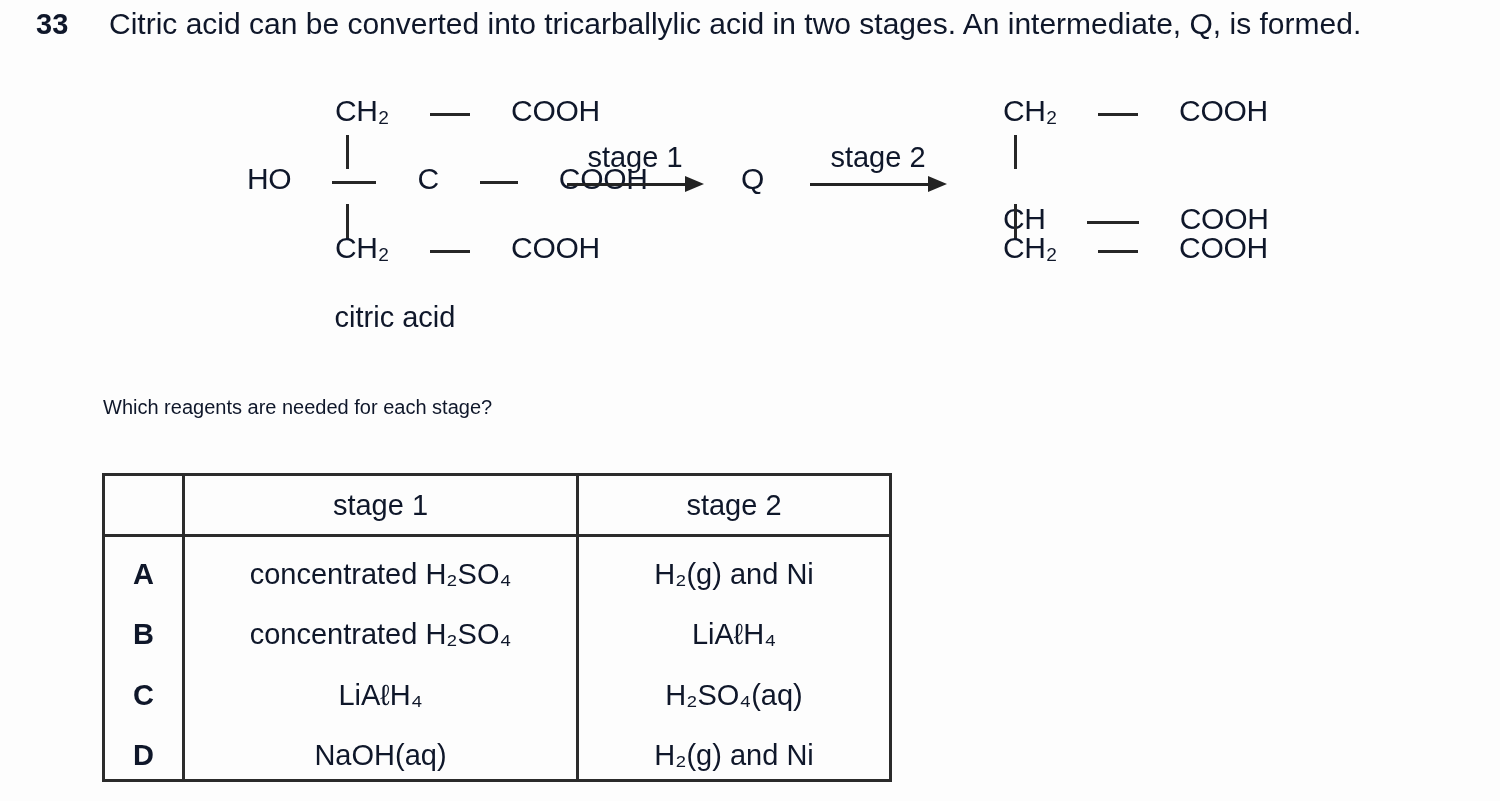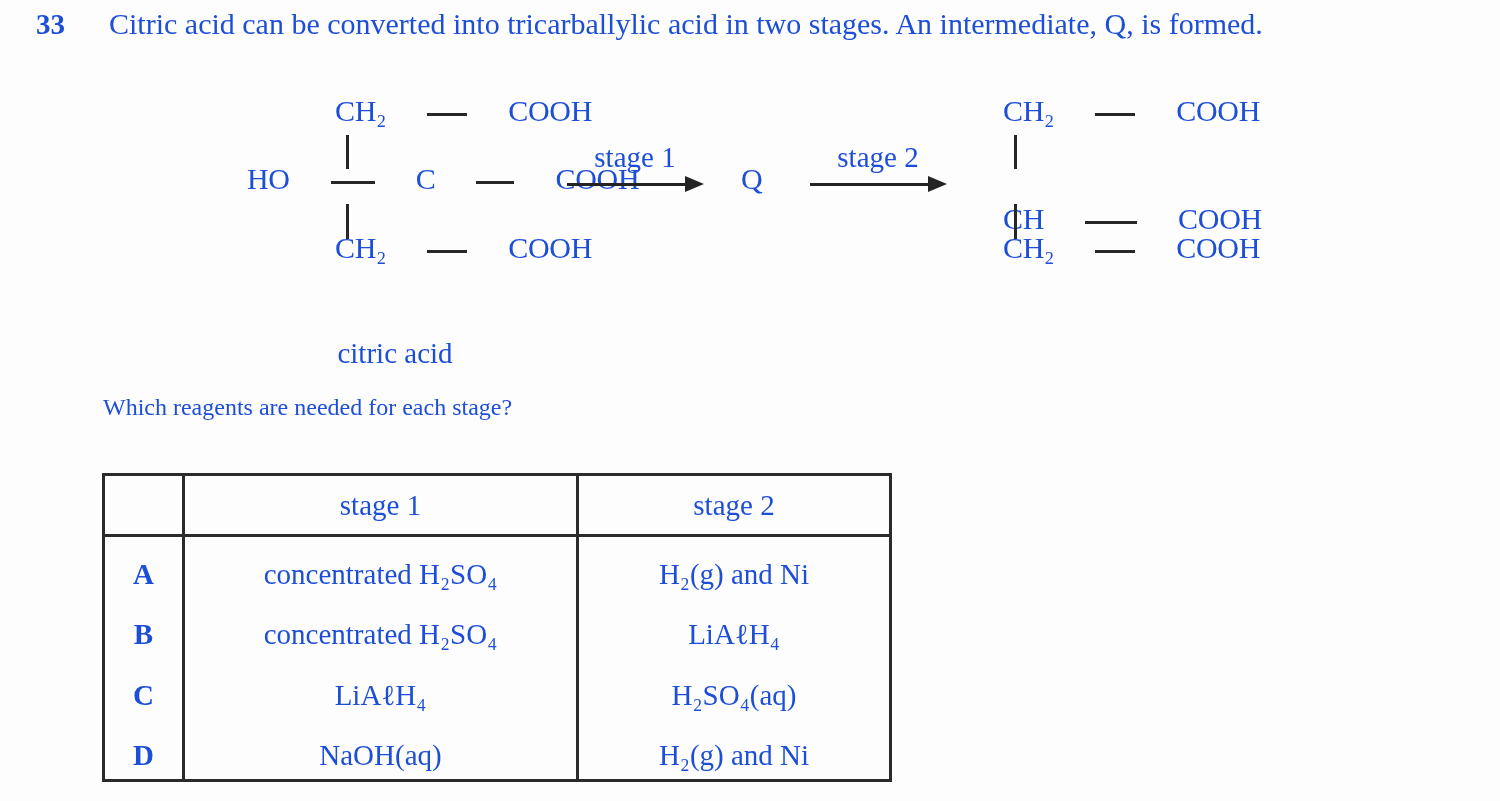--- a/index.html
+++ b/index.html
@@ -1,18 +1,18 @@
 <!DOCTYPE html>
 <html><head>
 <meta charset="utf-8">
 <style>
   html,body{margin:0;padding:0;background:#ffffff;}
   .page{
     position:relative;width:1500px;height:801px;background:#fdfdfd;
-    font-family:Liberation Serif, serif;color:#1d4ed8;
+    font-family:Liberation Sans, sans-serif;color:#0f172a;
     overflow:hidden;
   }
   .abs{position:absolute;}
   .nowrap{white-space:nowrap;}
 
   
   .q-number{left:36px;top:6px;font-size:29px;line-height:36px;font-weight:bold;}
   .q-title{left:109px;top:6px;font-size:30px;line-height:36px;}
 
   
@@ -22,36 +22,36 @@
     font-size:30px;line-height:36px;letter-spacing:-0.3px;white-space:nowrap;gap:36px;
   }
   .hbond{
     display:inline-block;width:40px;height:3px;background:#272727;
     margin:7px 5px 0 5px;flex:none;
   }
   .hbond.w44{width:44px}
   .hbond.w38{width:38px}
   .hbond.w52{width:52px}
   .vbond{position:absolute;width:3px;background:#272727;}
-  .scaption{position:absolute;font-size:29px;line-height:36px;text-align:center;margin-top:36px;}
+  .scaption{position:absolute;font-size:29px;line-height:36px;text-align:center;}
 
   
   .arrow{position:absolute;display:flex;align-items:center;height:16px;}
   .arrow-shaft{width:118px;height:3px;background:#232323;flex:none;}
   .arrow-head{
     width:0;height:0;flex:none;
     border-left:19px solid #232323;
     border-top:8px solid transparent;
     border-bottom:8px solid transparent;
   }
   .arrow-label{position:absolute;font-size:29px;line-height:36px;text-align:center;width:166px;}
   .q-symbol{position:absolute;font-size:30px;line-height:36px;}
 
   
-  .prompt{left:103px;top:389px;font-size:24px;line-height:36px;}
+  .prompt{left:103px;top:389px;font-size:20px;line-height:36px;}
 
   
   .qtable{
     position:absolute;left:102px;top:473px;width:790px;height:309px;
     border:3px solid #2b2b2b;box-sizing:border-box;
     display:flex;flex-direction:column;background:transparent;
   }
   .qtable *{box-sizing:border-box;}
   .trow{display:flex;width:100%;}
   .trow.head{height:61px;border-bottom:3px solid #2b2b2b;flex:none;}

